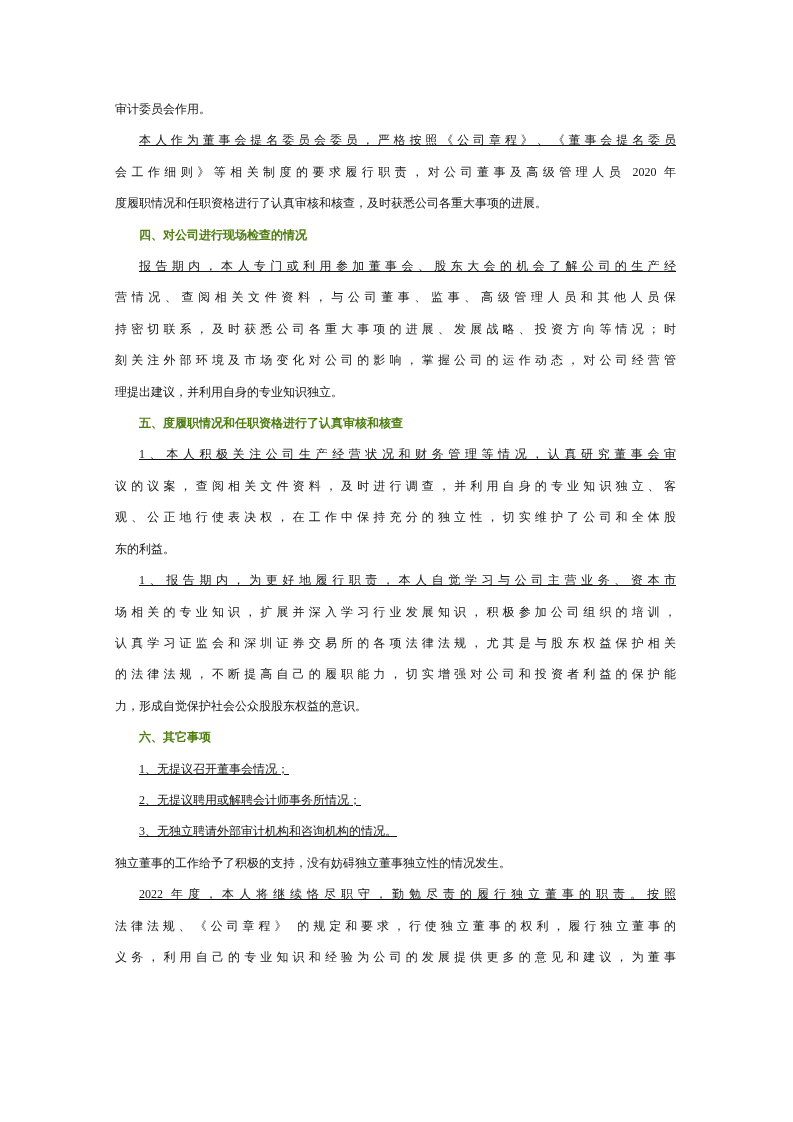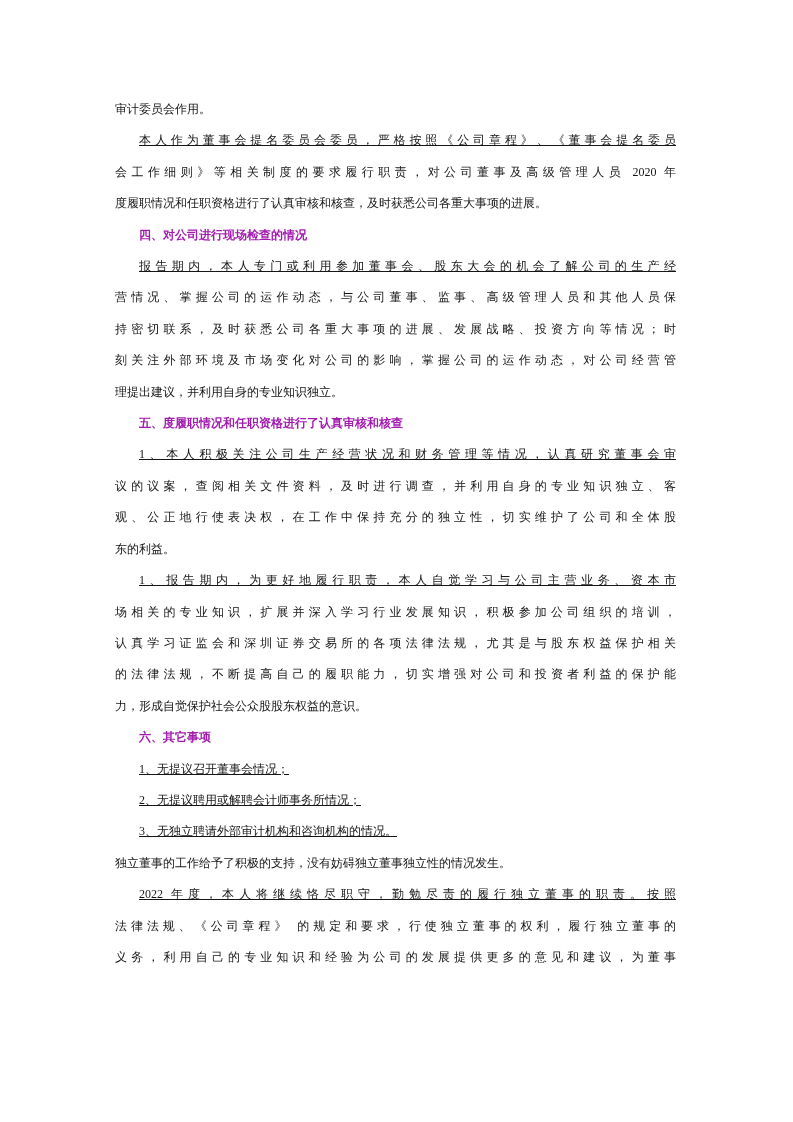--- a/index.html
+++ b/index.html
@@ -29,38 +29,38 @@
   .ln { min-height: 31.4px; }
   
   .fill { text-align: justify; text-align-last: justify; }
   
   .first { text-indent: 2em; text-decoration: underline; }
   
   .head {
     font-weight: 700;
     font-family: "Liberation Sans", "DejaVu Sans", sans-serif;
     text-indent: 2em;
-    color: #a21caf;
+    color: #4d7c0f;
   }
 </style>
 </head>
 <body>
 
 <div class="page">
   <div class="content">
 
     <div class="ln">审计委员会作用。</div>
 
     <div class="ln first fill">本人作为董事会提名委员会委员，严格按照《公司章程》、《董事会提名委员</div>
     <div class="ln fill">会工作细则》等相关制度的要求履行职责，对公司董事及高级管理人员 2020 年</div>
     <div class="ln">度履职情况和任职资格进行了认真审核和核查，及时获悉公司各重大事项的进展。</div>
 
     <div class="ln head">四、对公司进行现场检查的情况</div>
     <div class="ln first fill">报告期内，本人专门或利用参加董事会、股东大会的机会了解公司的生产经</div>
-    <div class="ln fill">营情况、掌握公司的运作动态，与公司董事、监事、高级管理人员和其他人员保</div>
+    <div class="ln fill">营情况、查阅相关文件资料，与公司董事、监事、高级管理人员和其他人员保</div>
     <div class="ln fill">持密切联系，及时获悉公司各重大事项的进展、发展战略、投资方向等情况；时</div>
     <div class="ln fill">刻关注外部环境及市场变化对公司的影响，掌握公司的运作动态，对公司经营管</div>
     <div class="ln">理提出建议，并利用自身的专业知识独立。</div>
 
     <div class="ln head">五、度履职情况和任职资格进行了认真审核和核查</div>
     <div class="ln first fill">1、本人积极关注公司生产经营状况和财务管理等情况，认真研究董事会审</div>
     <div class="ln fill">议的议案，查阅相关文件资料，及时进行调查，并利用自身的专业知识独立、客</div>
     <div class="ln fill">观、公正地行使表决权，在工作中保持充分的独立性，切实维护了公司和全体股</div>
     <div class="ln">东的利益。</div>
     <div class="ln first fill">1、报告期内，为更好地履行职责，本人自觉学习与公司主营业务、资本市</div>

